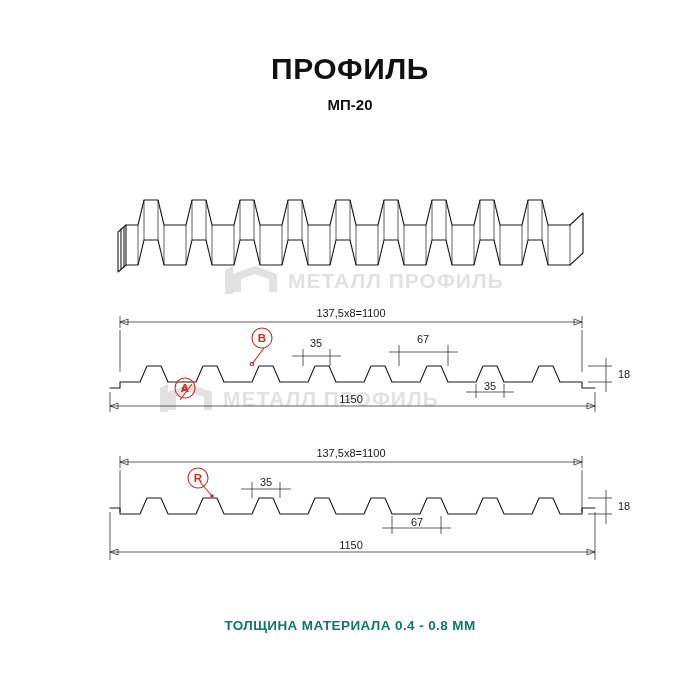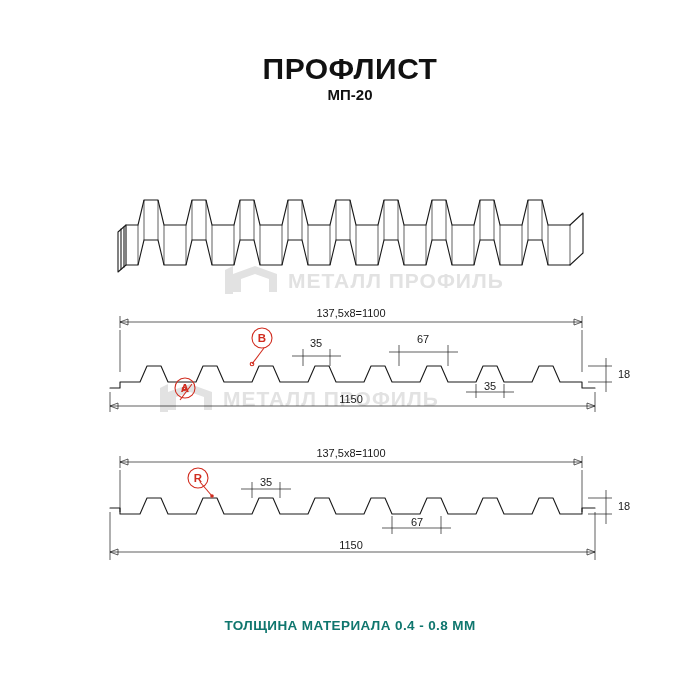--- a/index.html
+++ b/index.html
@@ -32,20 +32,21 @@
     font-size: 30px;
     font-weight: bold;
     letter-spacing: 0.5px;
     color: #111111;
     line-height: 34px;
   }
   .title-sub {
     font-size: 15px;
     font-weight: bold;
     color: #111111;
+    margin-top: 10px;
     line-height: 18px;
   }
   .footer-note {
     position: absolute;
     top: 618px;
     left: 0;
     width: 700px;
     text-align: center;
     font-size: 13.5px;
     font-weight: bold;
@@ -96,21 +97,21 @@
     stroke: #d12c1f;
     stroke-width: 1.1;
   }
 </style>
 </head>
 <body>
 
 <div class="sheet">
 
   <div class="title-block">
-    <div class="title-main">ПРОФЛИСТ</div>
+    <div class="title-main">ПРОФИЛЬ</div>
     <div class="title-sub">МП-20</div>
   </div>
 
   <svg width="700" height="700" viewBox="0 0 700 700">
 
     <g opacity="1">
       <g transform="translate(225,260)">
         <path class="wm" d="M8,14 L30,6 L52,14 L52,32 L44,32 L44,19 L30,14 L16,19 L16,32 L8,32 Z"></path>
         <path class="wm" d="M0,10 L8,6 L8,34 L0,34 Z"></path>
       </g>

